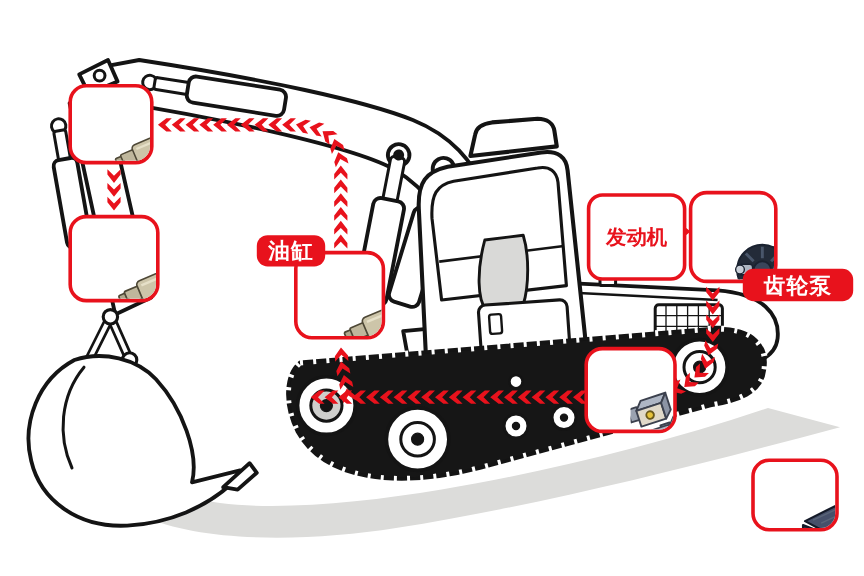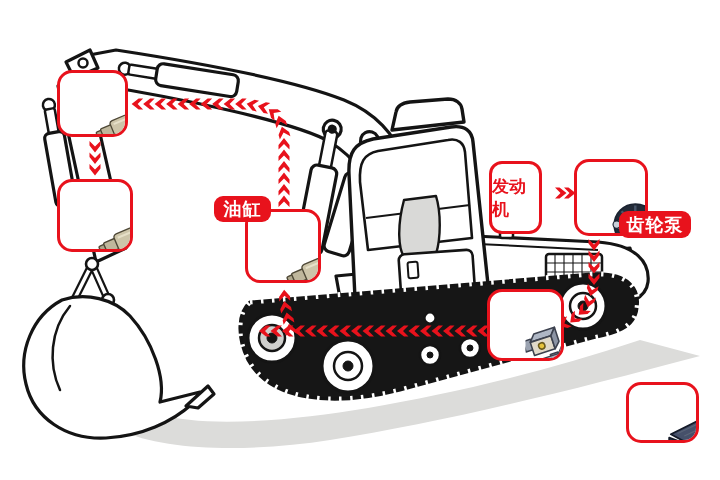--- a/index.html
+++ b/index.html
@@ -270,34 +270,34 @@
   <div class="cbox" style="left:57px;top:179px;width:76px;height:73px">
     <svg class="icon-svg" viewBox="-50 -32 100 64">
         <use href="#sym-cyl"></use>
       </svg>
   </div>
   <div class="cbox" style="left:245px;top:209px;width:76px;height:74px">
     <svg class="icon-svg" viewBox="-50 -32 100 64">
         <use href="#sym-cyl"></use>
       </svg>
   </div>
-  <div class="cbox textbox" style="left:489px;top:161px;width:53px;height:73px;font-size:17px">
+  <div class="cbox textbox" style="left:489px;top:161px;width:83px;height:73px;font-size:17px">
     <span>发动机</span>
   </div>
   <div class="cbox" style="left:574px;top:159px;width:74px;height:77px">
     <svg class="icon-svg" viewBox="-42 -36 84 72">
         <use href="#sym-pump"></use>
       </svg>
   </div>
   <div class="cbox" style="left:487px;top:289px;width:77px;height:72px">
     <svg class="icon-svg" viewBox="-36 -30 72 60">
         <use href="#sym-valve"></use>
       </svg>
   </div>
   <div class="cbox" style="left:626px;top:382px;width:73px;height:61px">
     <svg class="icon-svg" viewBox="-40 -32 80 64">
         <use href="#sym-ecu"></use>
       </svg>
   </div>
 
   <div class="rlabel" style="left:214px;top:196px;width:57px;height:26px;font-size:18px">油缸</div>
-  <div class="rlabel" style="left:619px;top:211px;width:72px;height:27px;font-size:18px">齿轮泵</div>
+  <div class="rlabel" style="left:619px;top:224px;width:92px;height:27px;font-size:18px">齿轮泵</div>
 </div>
 
 </body></html>

